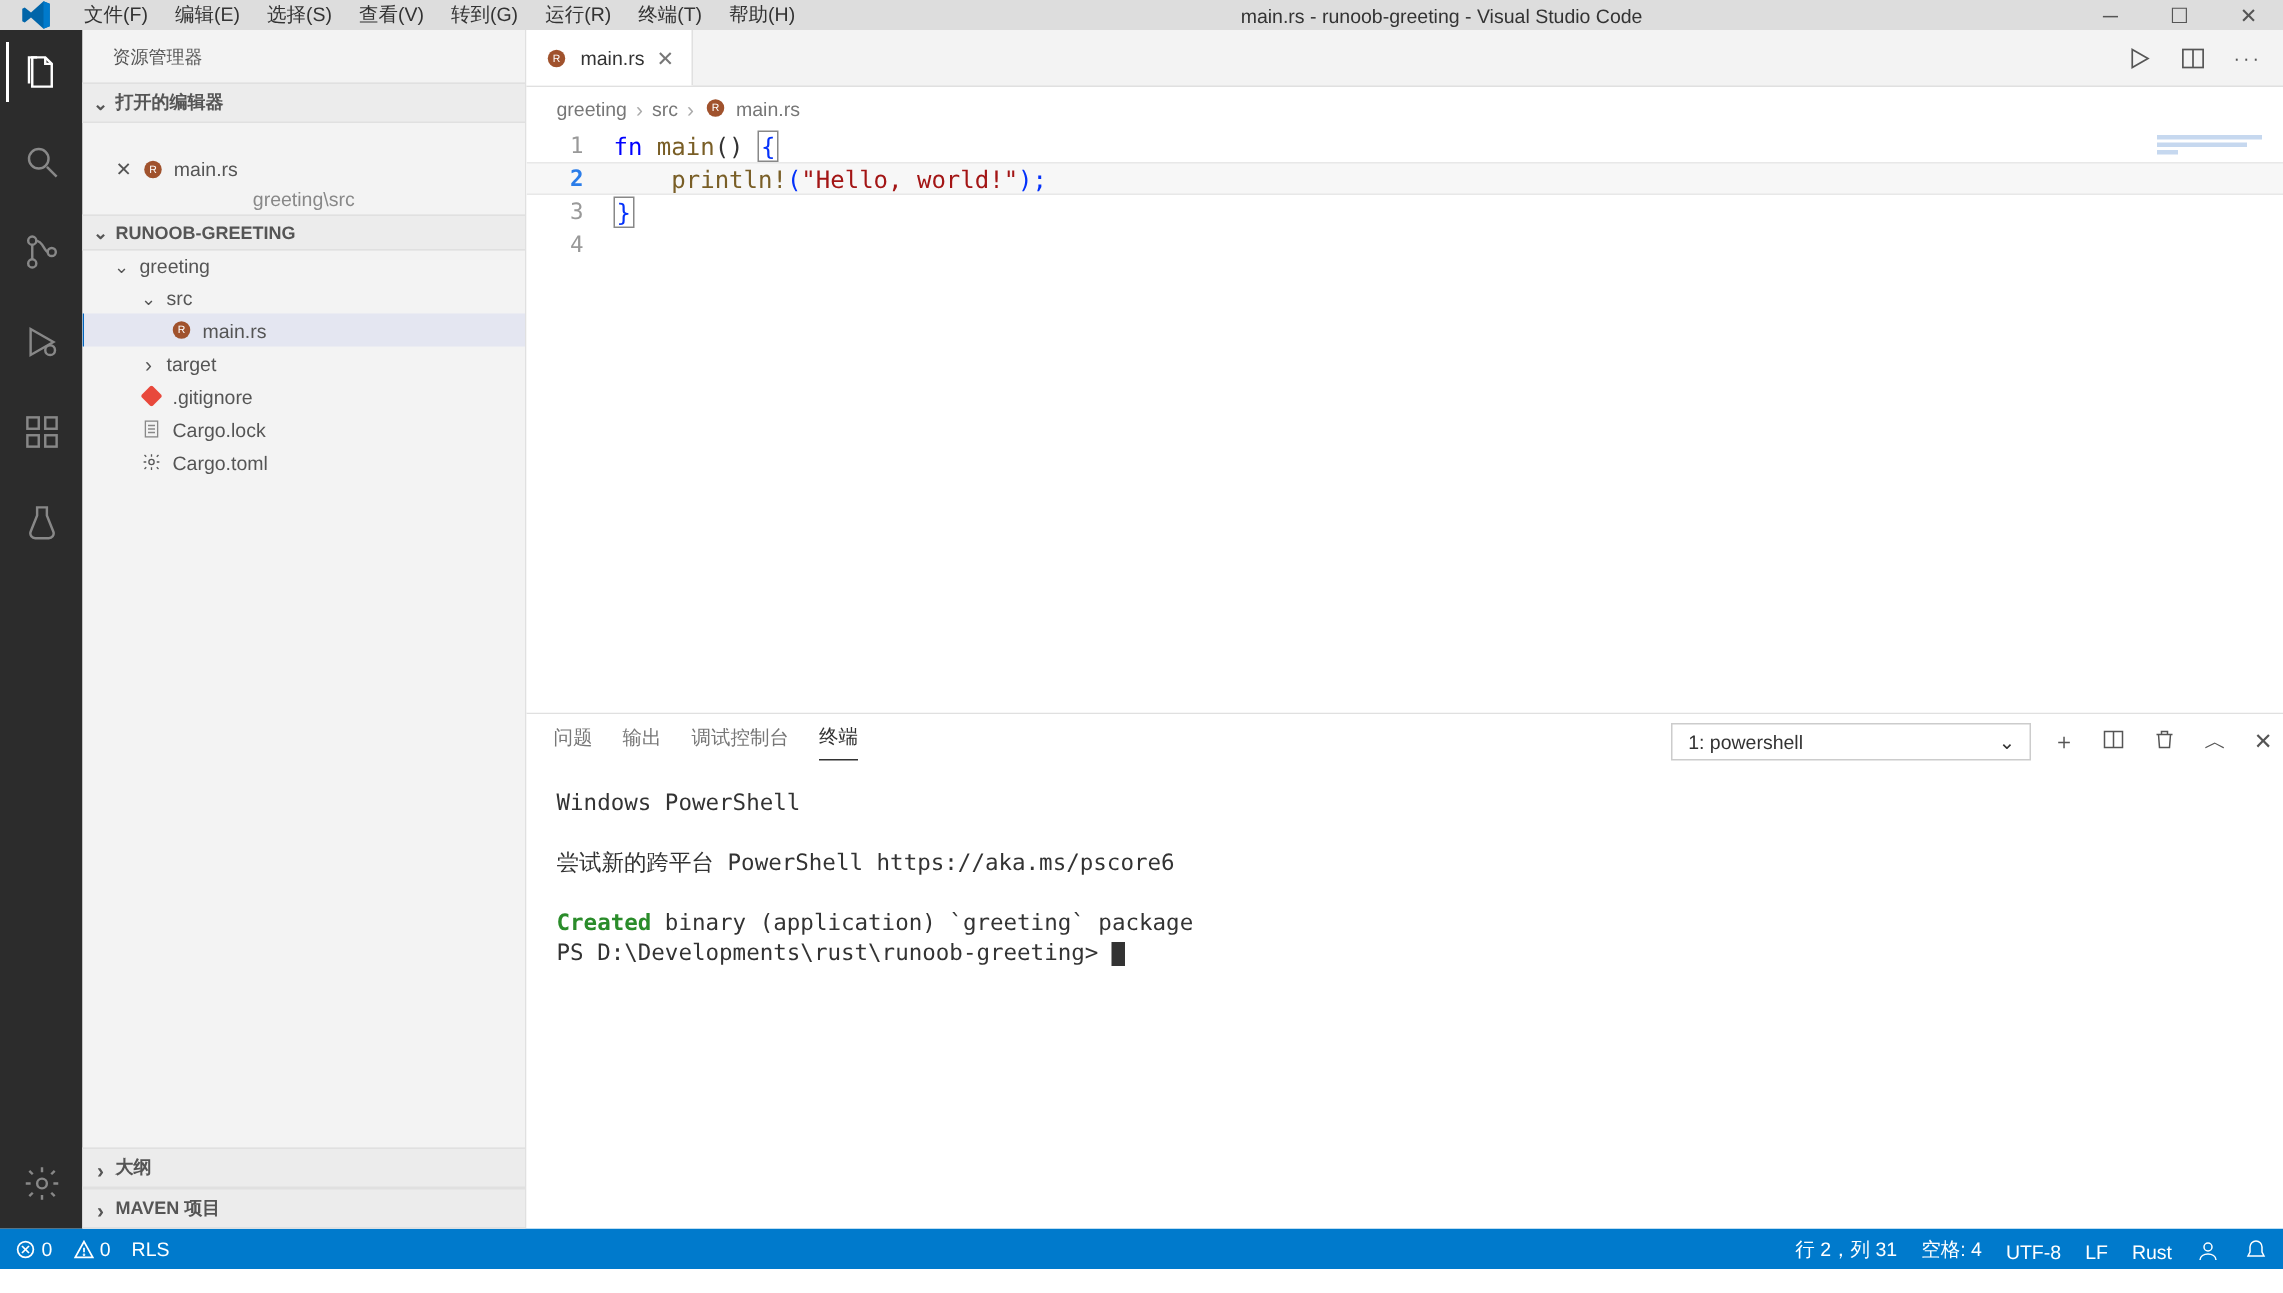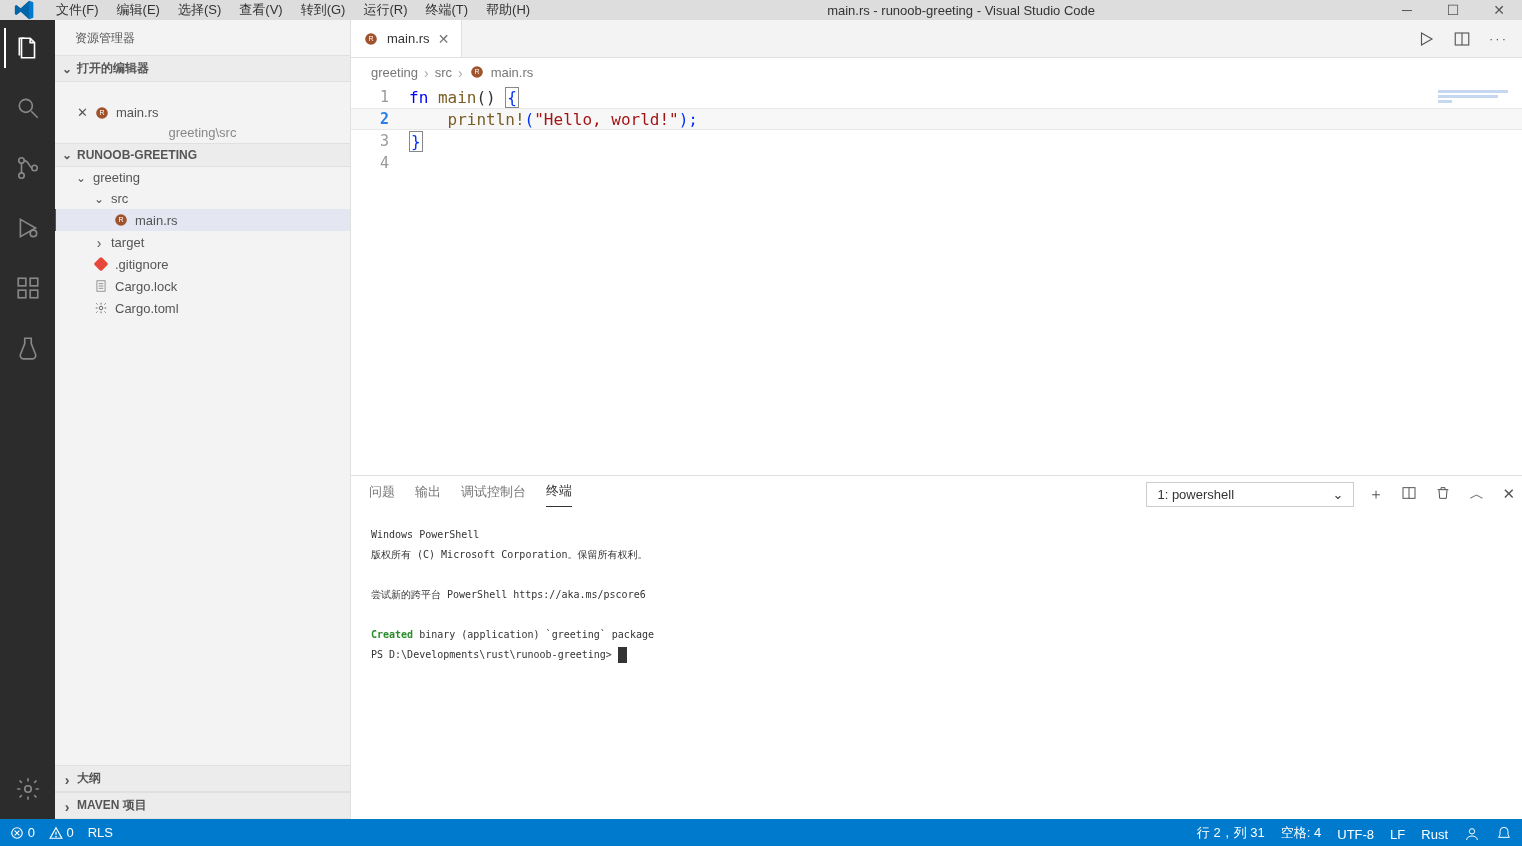--- a/index.html
+++ b/index.html
@@ -52,23 +52,23 @@
 .br { color: #0431fa; }
 .cursorbox { display:inline-block; border:1px solid #888; padding:0 1px; }
 .minimap { position: absolute; right: 14px; top: 4px; width: 70px; height: 20px; }
 .minimap div { height: 3px; background: #c6d8ef; margin-bottom: 2px; }
 
 .panel { height: 344px; border-top: 1px solid #e0e0e0; display: flex; flex-direction: column; background: #fff; }
 .panel-tabs { display: flex; align-items: center; padding: 6px 7px 0 18px; gap: 20px; font-size: 13px; color: #777; }
 .panel-tabs .pt { padding-bottom: 6px; cursor: default; }
 .panel-tabs .pt.active { color: #333; border-bottom: 1px solid #333; }
 .panel-tabs .right { margin-left: auto; display: flex; align-items: center; gap: 14px; }
-.term-select { display:flex; align-items:center; gap:8px; border:1px solid #ccc; padding:4px 10px; width:208px; justify-content:space-between; font-size:13px; color:#333;}
+.term-select { display:flex; align-items:center; gap:8px; border:1px solid #ccc; padding:4px 10px; width:240px; justify-content:space-between; font-size:13px; color:#333;}
 .panel-icons { display:flex; gap:18px; color:#555; font-size:15px; }
-.terminal { flex:1; padding: 18px 20px; font-family: Consolas, monospace; font-size: 10px; line-height: 20px; color: #333; overflow:auto; }
+.terminal { flex:1; padding: 18px 20px; font-family: Consolas, monospace; font-size: 15px; line-height: 20px; color: #333; overflow:auto; }
 .terminal .cmd { color: #b89500; }
 .terminal .ok { color: #2a8c2a; font-weight: bold; }
 .terminal .cursor { display:inline-block; width:9px; height:16px; background:#333; vertical-align:middle; }
 
 .statusbar { height: 27px; background: #007acc; color: #fff; display: flex; align-items: center; font-size: 13px; padding: 0 10px; gap: 14px; }
 .statusbar .right { margin-left: auto; display: flex; gap: 16px; align-items: flex-end; }
 svg { display: block; }
 .chev { font-size: 14px; display:inline-block; transform: translateY(1px); }
 </style>
 </head>
@@ -325,21 +325,20 @@
                   <path d="M4 7h16M9 7V4h6v3M6 7l1 13h10l1-13"></path>
                 </svg>
               </span>
             <span>︿</span>
             <span>✕</span>
           </div>
         </div>
       </div>
       <div class="terminal">
         <div>Windows PowerShell</div>
-        <div>版权所有 (C) Microsoft Corporation。保留所有权利。</div>
         <div style="height:20px"></div>
         <div>尝试新的跨平台 PowerShell https://aka.ms/pscore6</div>
         <div style="height:20px"></div>
         <div><span>     </span><span class="ok">Created</span><span> binary (application) `greeting` package</span></div>
         <div><span>PS D:\Developments\rust\runoob-greeting&gt; </span><span class="cursor"></span></div>
       </div>
     </div>
   </div>
 </div>
 

